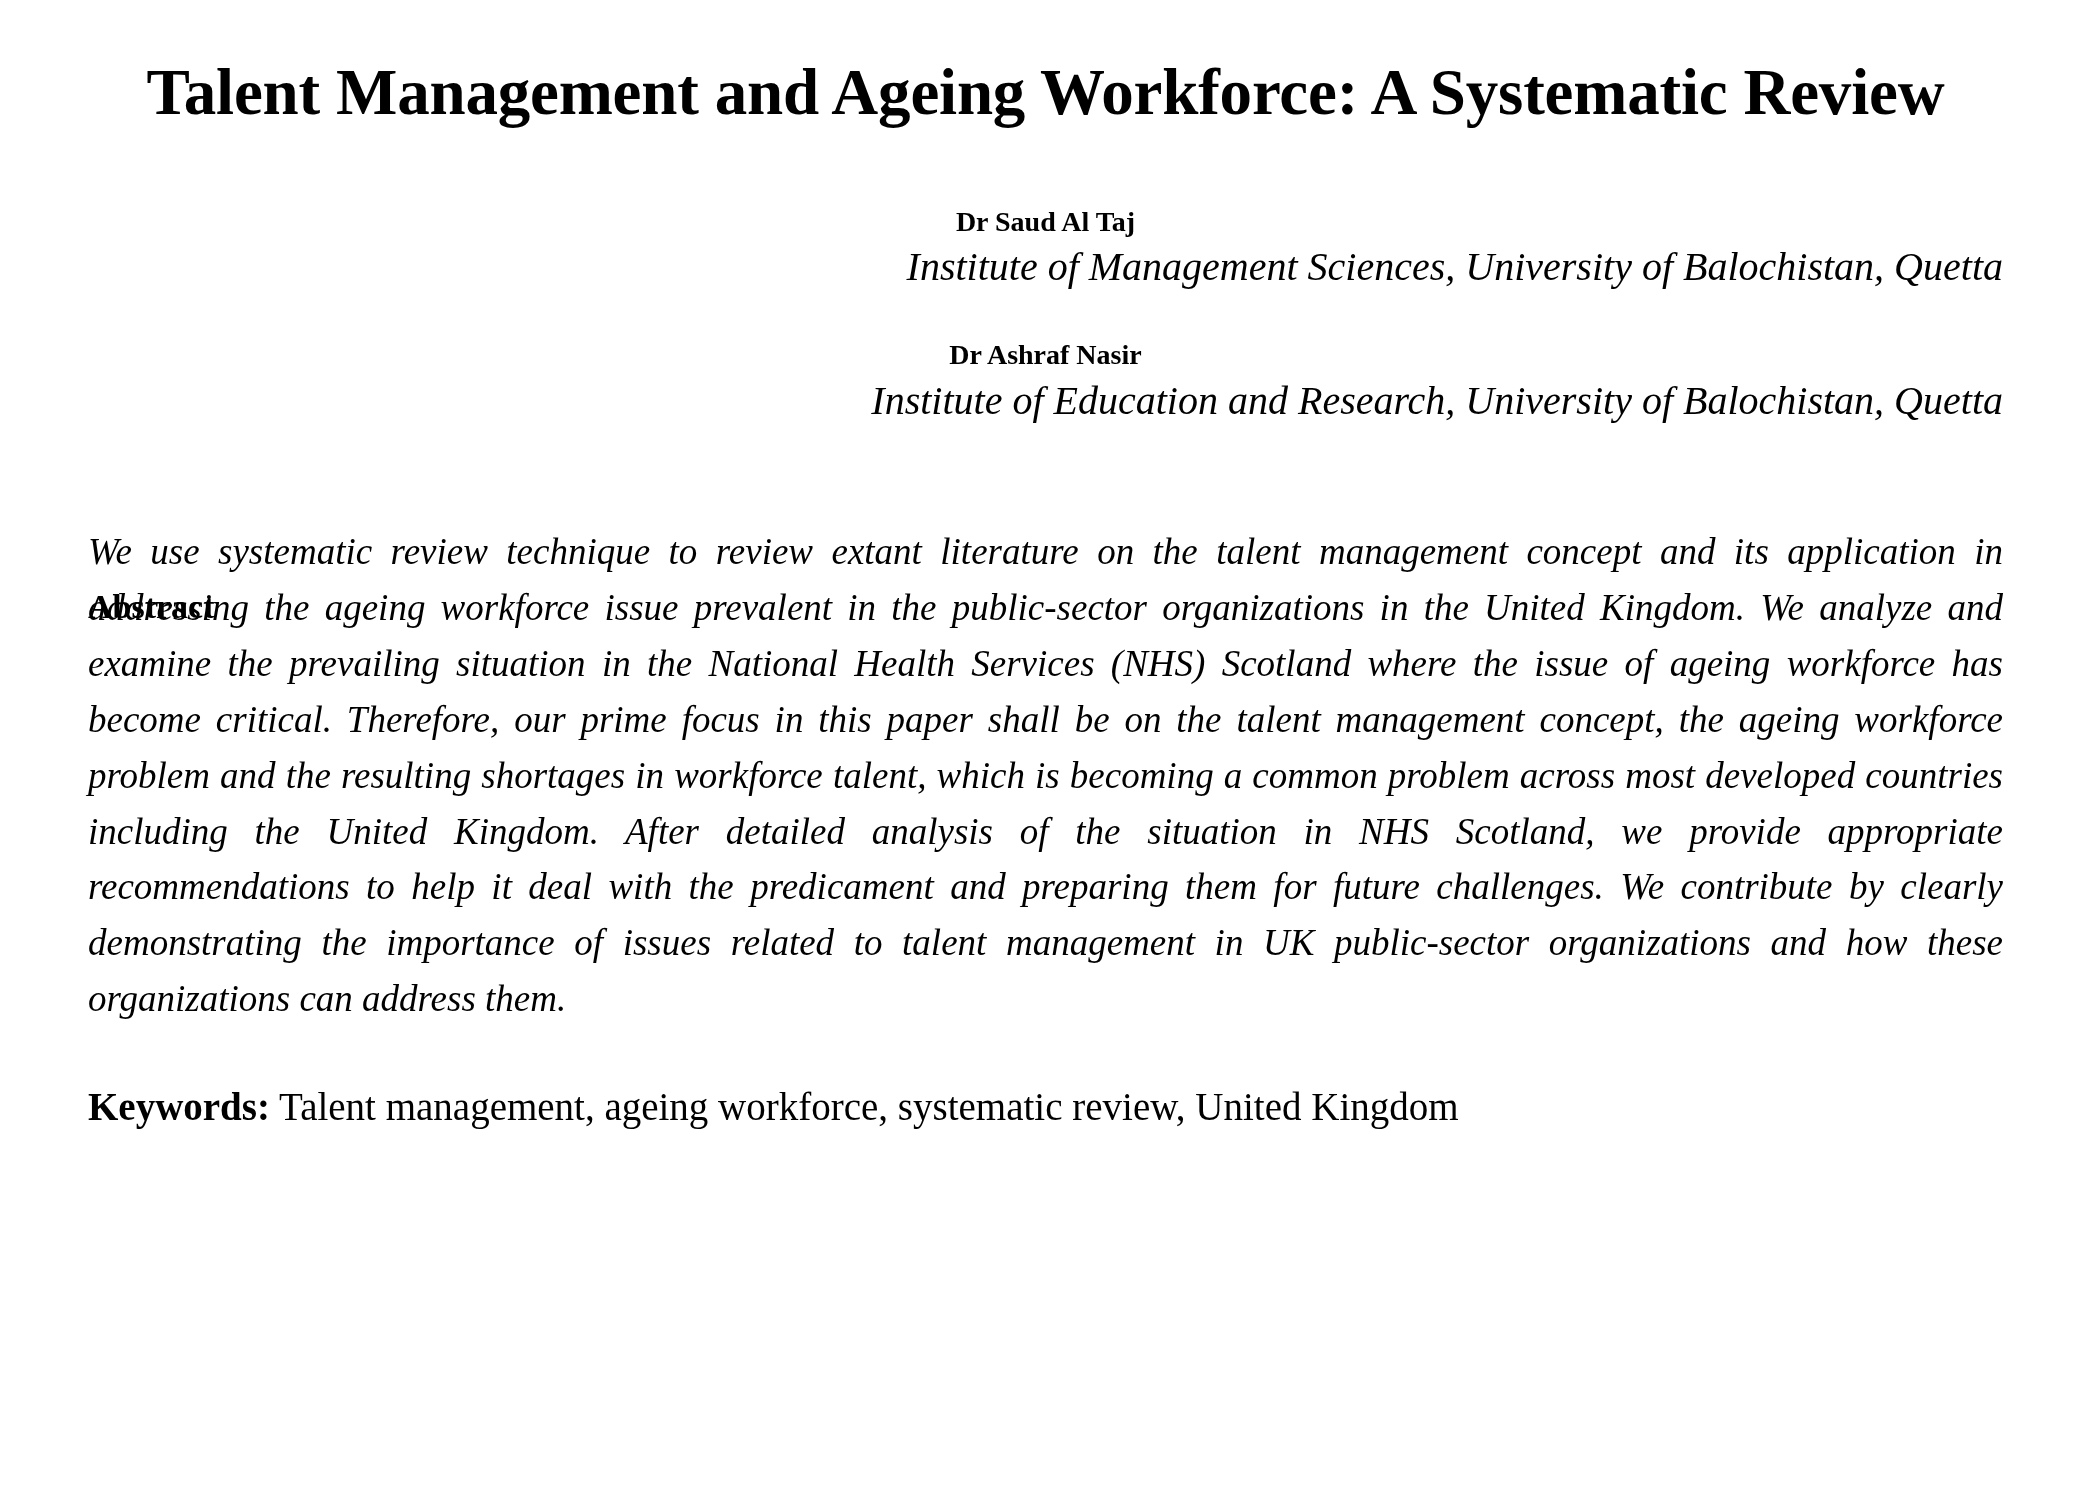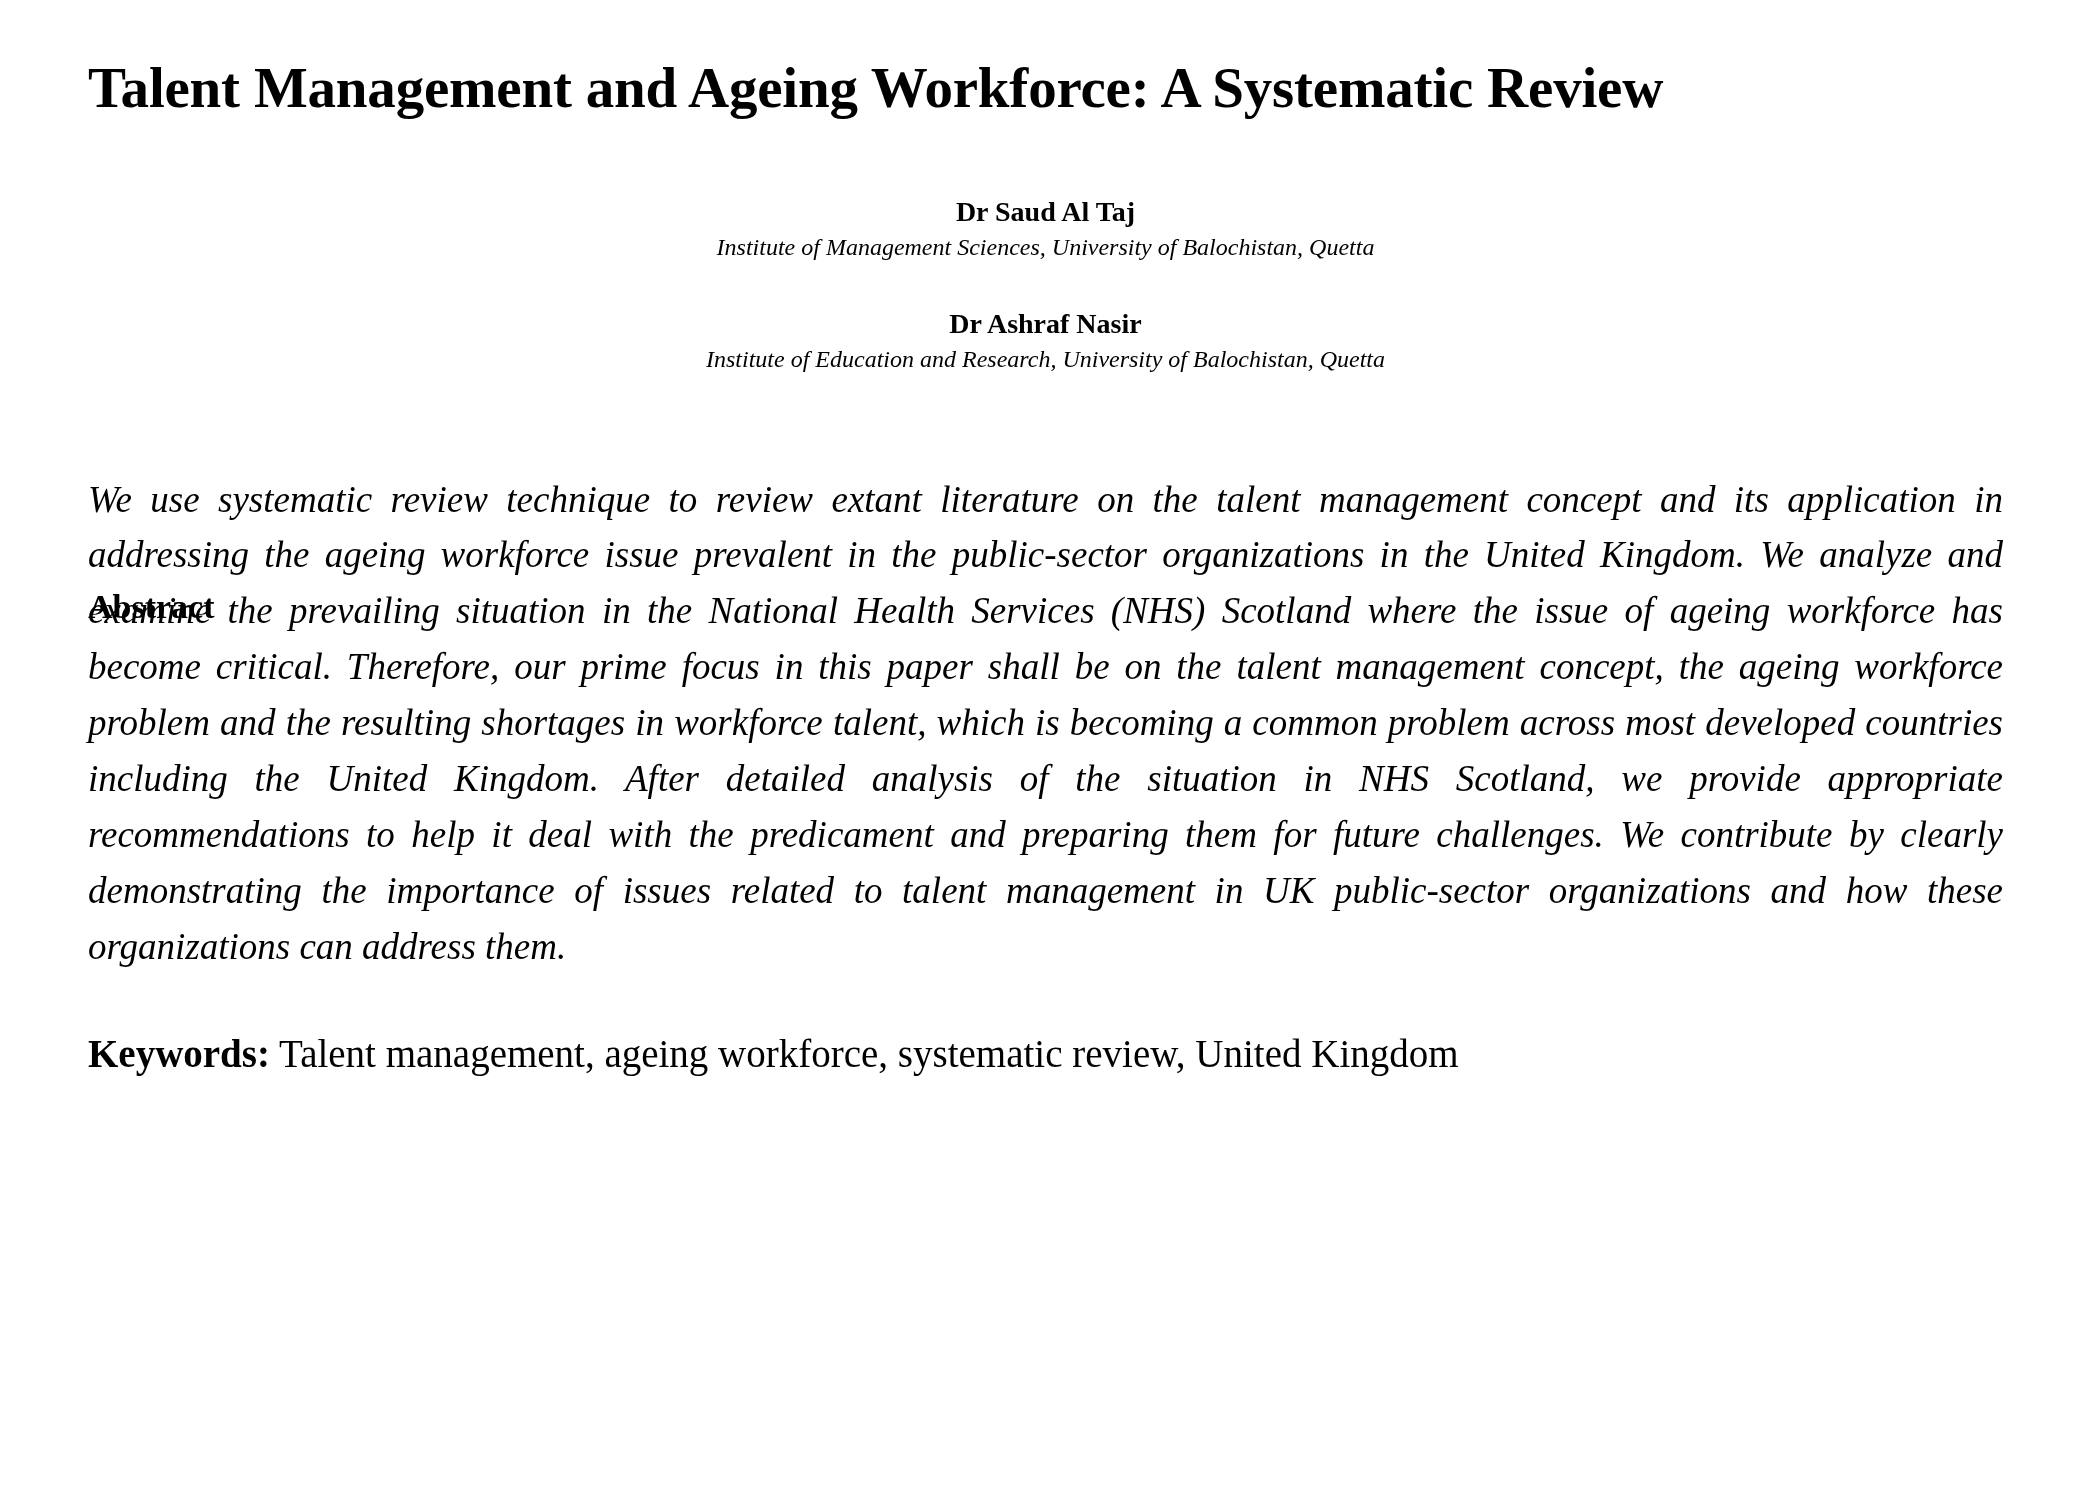--- a/index.html
+++ b/index.html
@@ -15,23 +15,23 @@
     overflow: hidden;
   }
   .page {
     position: relative;
     width: 2099px;
     height: 1501px;
     box-sizing: border-box;
     padding: 34px 96px 0 88px;
   }
   .title {
-    font-size: 57px;
+    font-size: 65px;
     font-weight: bold;
-    text-align: left;
+    text-align: center;
     letter-spacing: -0.2px;
     line-height: 1.18;
     margin: 0 0 0 0;
     padding-top: 20px;
   }
   .authors {
     margin-top: 72px;
   }
   .author-block {
     text-align: center;
@@ -40,23 +40,24 @@
   .author-block:last-child {
     margin-bottom: 0;
   }
   .author-name {
     font-size: 28px;
     font-weight: bold;
     line-height: 1.35;
     margin-top: 42px;
   }
   .author-affil {
-    font-size: 24px;
+    font-size: 40px;
     font-style: italic;
     line-height: 1.35;
+    text-align: right;
   }
   .author-affil.upright {
     font-style: normal;
   }
   .abstract-heading {
     position: absolute;
     left: 88px;
     top: 588px;
     font-size: 34px;
     font-weight: bold;

